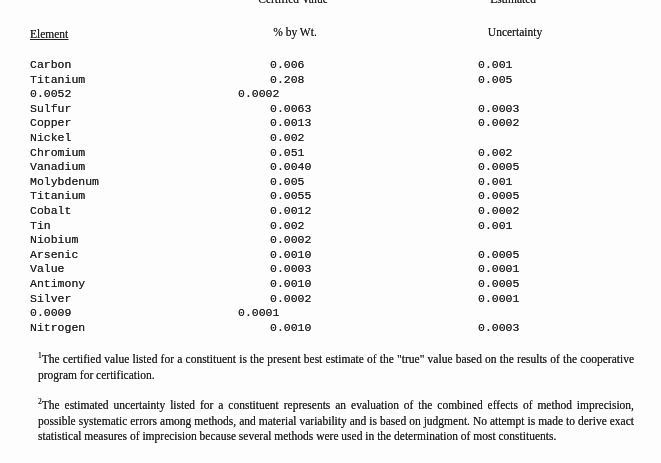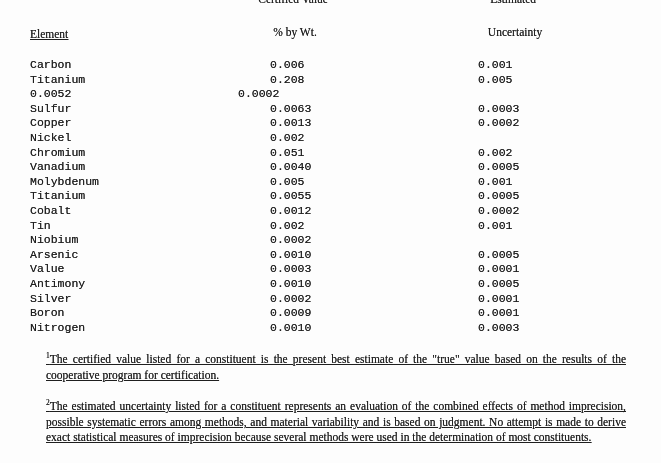--- a/index.html
+++ b/index.html
@@ -60,22 +60,21 @@
   .cell { display: block; }
   .cell.el { width: 240px; }
   .cell.cv { width: 208px; }
   .cell.eu { flex: 1; }
   
   .footnotes { width: 612px; }
   .footnote {
     font-size: 11.5px;
     line-height: 15.5px;
     text-align: justify;
-    margin: 16px;
-    text-decoration: underline;
+    margin: 8px;
   }
   .footnote.fn-1 { margin-top: 17px; }
   .footnote.fn-2 { margin-top: 15px; }
 </style>
 </head>
 <body>
 
 <div class="page">
 
   <div class="ctable">
@@ -188,21 +187,20 @@
     <span class="cell eu">0.0005</span>
   </div>
 
   <div class="row">
     <span class="cell el">Silver</span>
     <span class="cell cv">0.0002</span>
     <span class="cell eu">0.0001</span>
   </div>
 
   <div class="row">
-    <span class="cell el">Boron</span>
     <span class="cell cv">0.0009</span>
     <span class="cell eu">0.0001</span>
   </div>
 
   <div class="row">
     <span class="cell el">Nitrogen</span>
     <span class="cell cv">0.0010</span>
     <span class="cell eu">0.0003</span>
   </div>
 </div>

